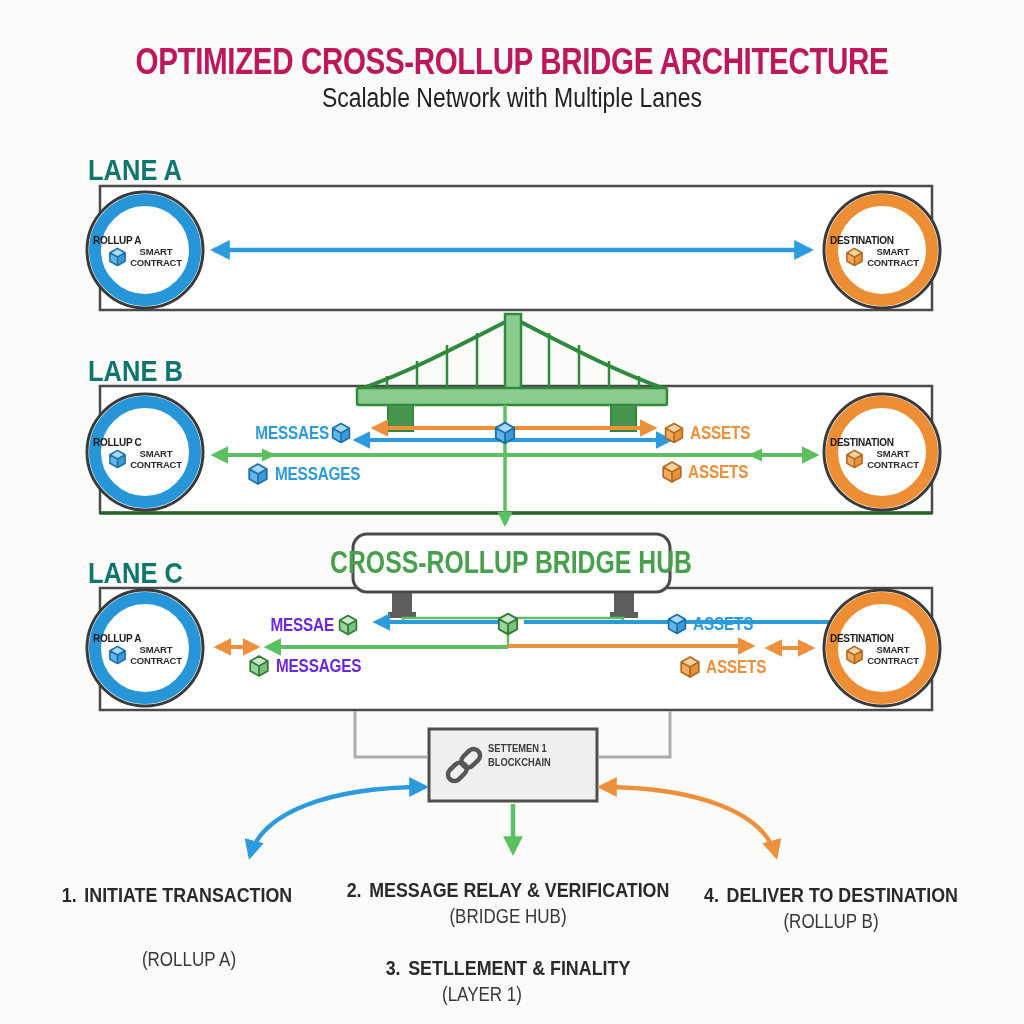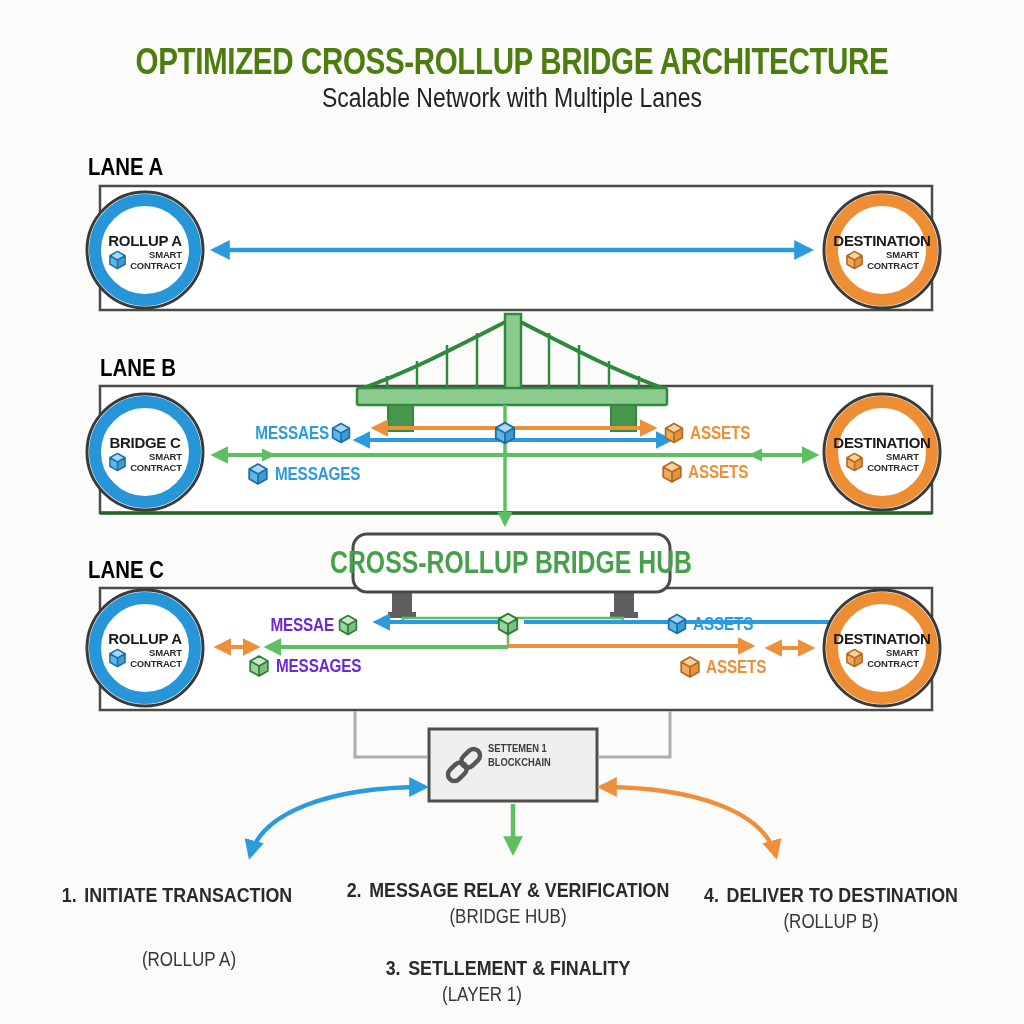--- a/index.html
+++ b/index.html
@@ -5,28 +5,28 @@
   html,body{margin:0;padding:0}
   body{width:1024px;height:1024px;position:relative;overflow:hidden;
        background:#fbfbfa;font-family:"Liberation Sans",sans-serif;}
   .abs{position:absolute}
   .tc{transform:translate(-50%,-50%);white-space:nowrap;text-align:center}
   .tl{transform:translate(0,-50%);white-space:nowrap}
   .tr{transform:translate(-100%,-50%);white-space:nowrap}
   .sq{display:inline-block;transform:scaleX(.85);transform-origin:center;white-space:nowrap}
   .sqL{display:inline-block;transform:scaleX(.85);transform-origin:left center;white-space:nowrap}
   .sqR{display:inline-block;transform:scaleX(.85);transform-origin:right center;white-space:nowrap}
-  .title{font-size:37px;font-weight:bold;color:#4d7c0f;letter-spacing:-.5px}
+  .title{font-size:37px;font-weight:bold;color:#be185d;letter-spacing:-.5px}
   .title .sq{transform:scaleX(.8)}
   .subtitle{font-size:27px;font-weight:500;color:#222}
-  .lane-label{font-size:24px;font-weight:bold;color:#000000}
+  .lane-label{font-size:30px;font-weight:bold;color:#0f766e}
   .node{width:104px;pointer-events:none}
-  .node-title{font-size:15px;font-weight:bold;color:#1b1b1b;text-align:center;letter-spacing:-.3px}
+  .node-title{font-size:10px;font-weight:bold;color:#1b1b1b;text-align:left;letter-spacing:-.3px}
   .node-sub{display:flex;align-items:center;justify-content:center;gap:3px;margin-top:1px}
-  .node-sub .sc{font-size:9.5px;font-weight:bold;color:#2b2b2b;line-height:1.08;text-align:right;letter-spacing:-.2px}
+  .node-sub .sc{font-size:9.5px;font-weight:bold;color:#2b2b2b;line-height:1.08;text-align:center;letter-spacing:-.2px}
   .rowlbl{font-size:18px;font-weight:bold;letter-spacing:-.2px}
   .blue{color:#2b9bdd}.orange{color:#ee8f3b}.green{color:#6d28d9}
   .hub-title{font-size:31px;font-weight:bold;color:#47a04b}
   .hub-title .sq{transform:scaleX(.8)}
   .settle{font-size:11px;font-weight:bold;color:#3c3c3c;line-height:1.3}
   .step-line1{font-size:21px;font-weight:bold;color:#2a2a2a}
   .step-line2{font-size:20px;font-weight:500;color:#383838}
   .step-num{margin-right:9px}
   svg.layer{position:absolute;left:0;top:0}
   svg.cubeicon{display:block}
@@ -205,21 +205,21 @@
 <div class="abs tc title" style="left:512px;top:62px">
   <span class="sq">OPTIMIZED CROSS-ROLLUP BRIDGE ARCHITECTURE</span>
 </div>
 <div class="abs tc subtitle" style="left:512px;top:98px">
   <span class="sq">Scalable Network with Multiple Lanes</span>
 </div>
 
 <div class="abs lane-label" style="left:88px;top:153px">
   <span class="sqL">LANE A</span>
 </div>
-<div class="abs lane-label" style="left:100px;top:354px">
+<div class="abs lane-label" style="left:88px;top:354px">
   <span class="sqL">LANE B</span>
 </div>
 <div class="abs lane-label" style="left:88px;top:556px">
   <span class="sqL">LANE C</span>
 </div>
 
 <div class="abs tc node" style="left:145px;top:251px">
   <div class="node-title">ROLLUP A</div>
   <div class="node-sub">
     <svg class="cubeicon" width="19" height="21" viewBox="-10 -10.5 20 21">
@@ -238,21 +238,21 @@
         <use href="#cubeO"></use>
       </svg>
     <div class="sc">
       <div>SMART</div>
         <div>CONTRACT</div>
     </div>
   </div>
 </div>
 
 <div class="abs tc node" style="left:145px;top:453px">
-  <div class="node-title">BRIDGE C</div>
+  <div class="node-title">ROLLUP C</div>
   <div class="node-sub">
     <svg class="cubeicon" width="19" height="21" viewBox="-10 -10.5 20 21">
         <use href="#cubeB"></use>
       </svg>
     <div class="sc">
       <div>SMART</div>
         <div>CONTRACT</div>
     </div>
   </div>
 </div>

